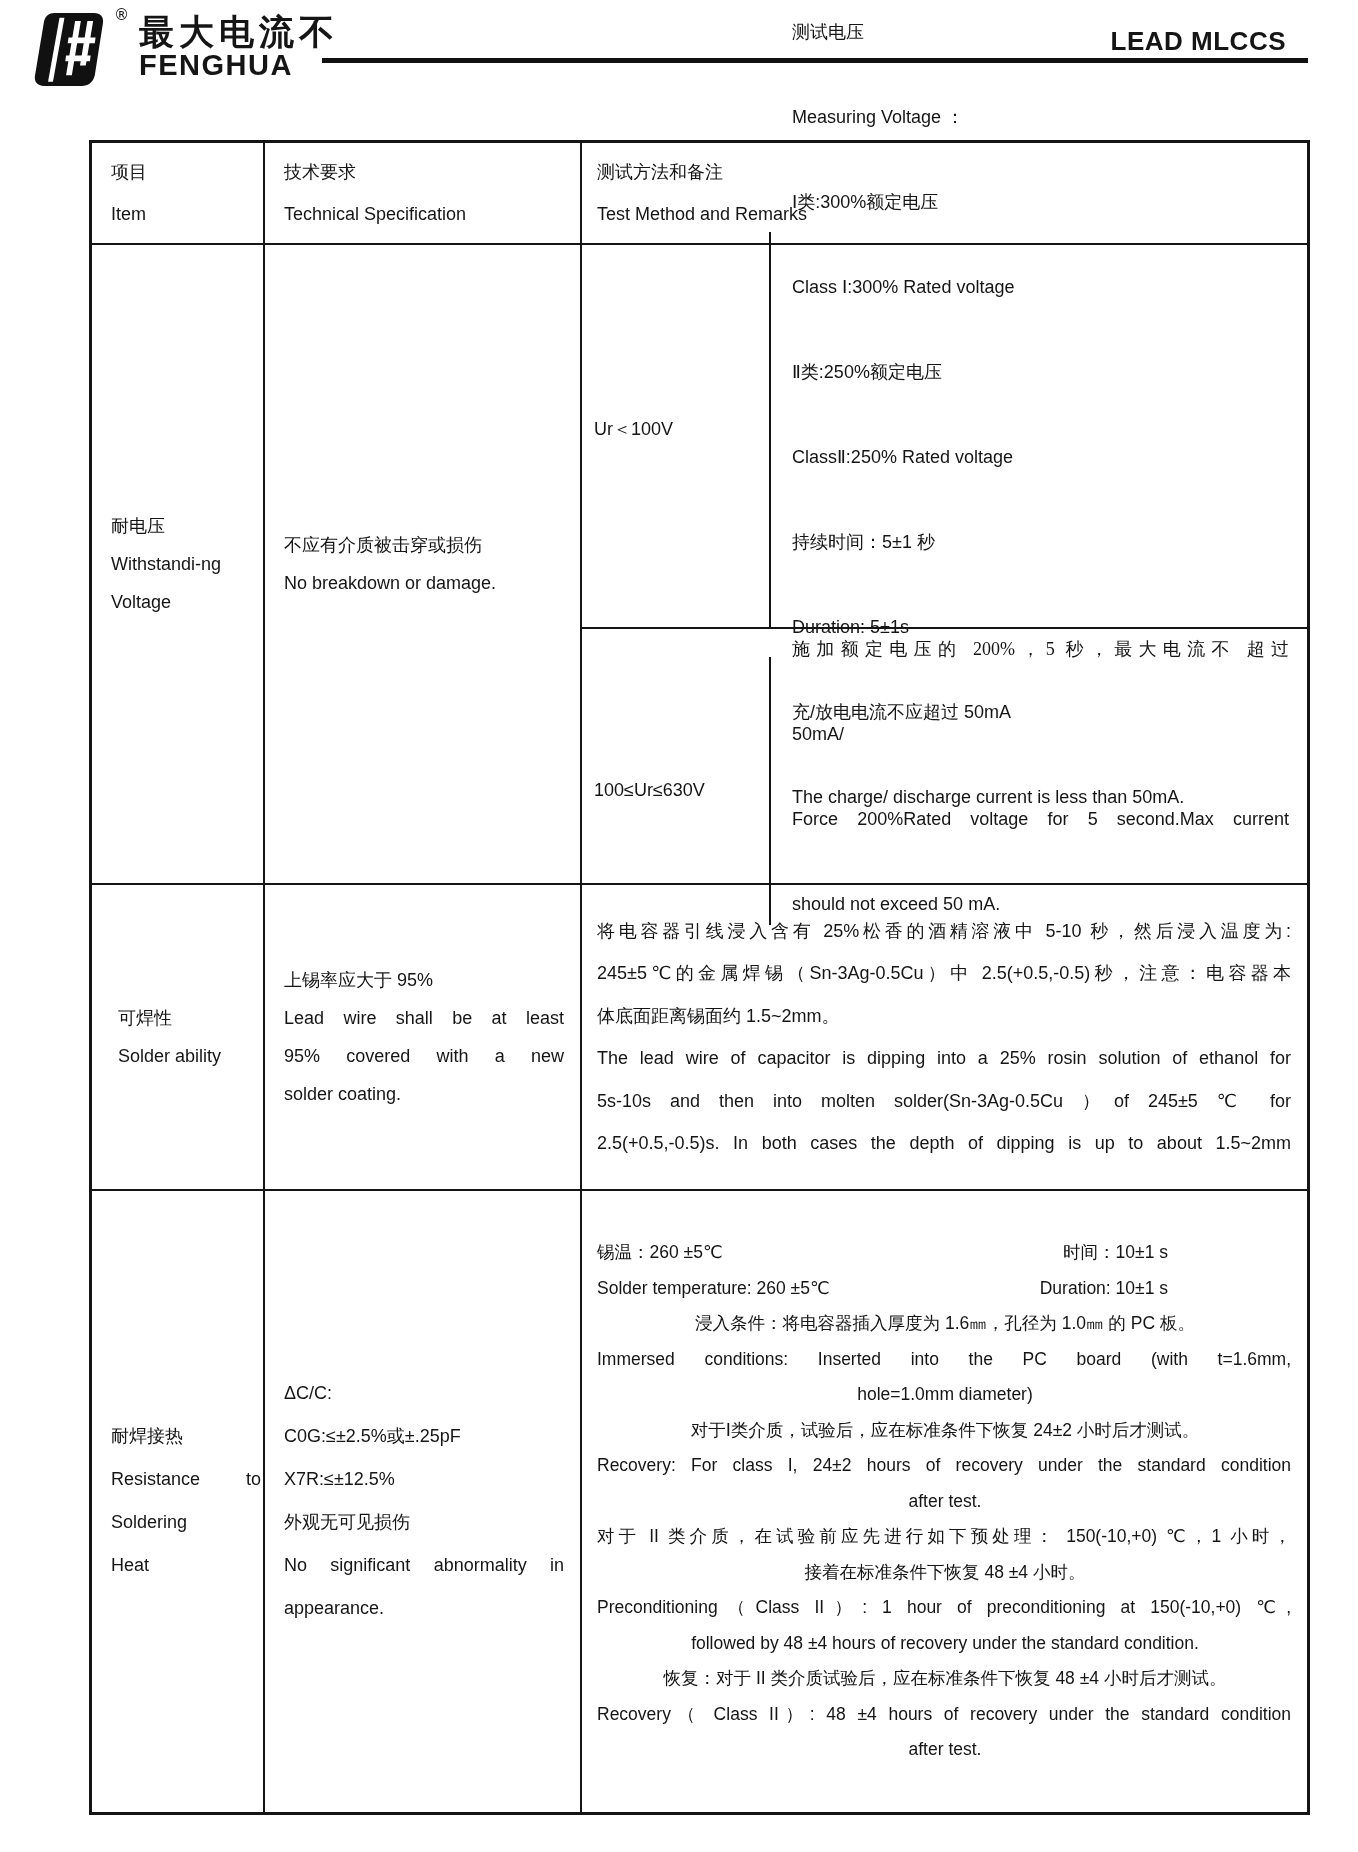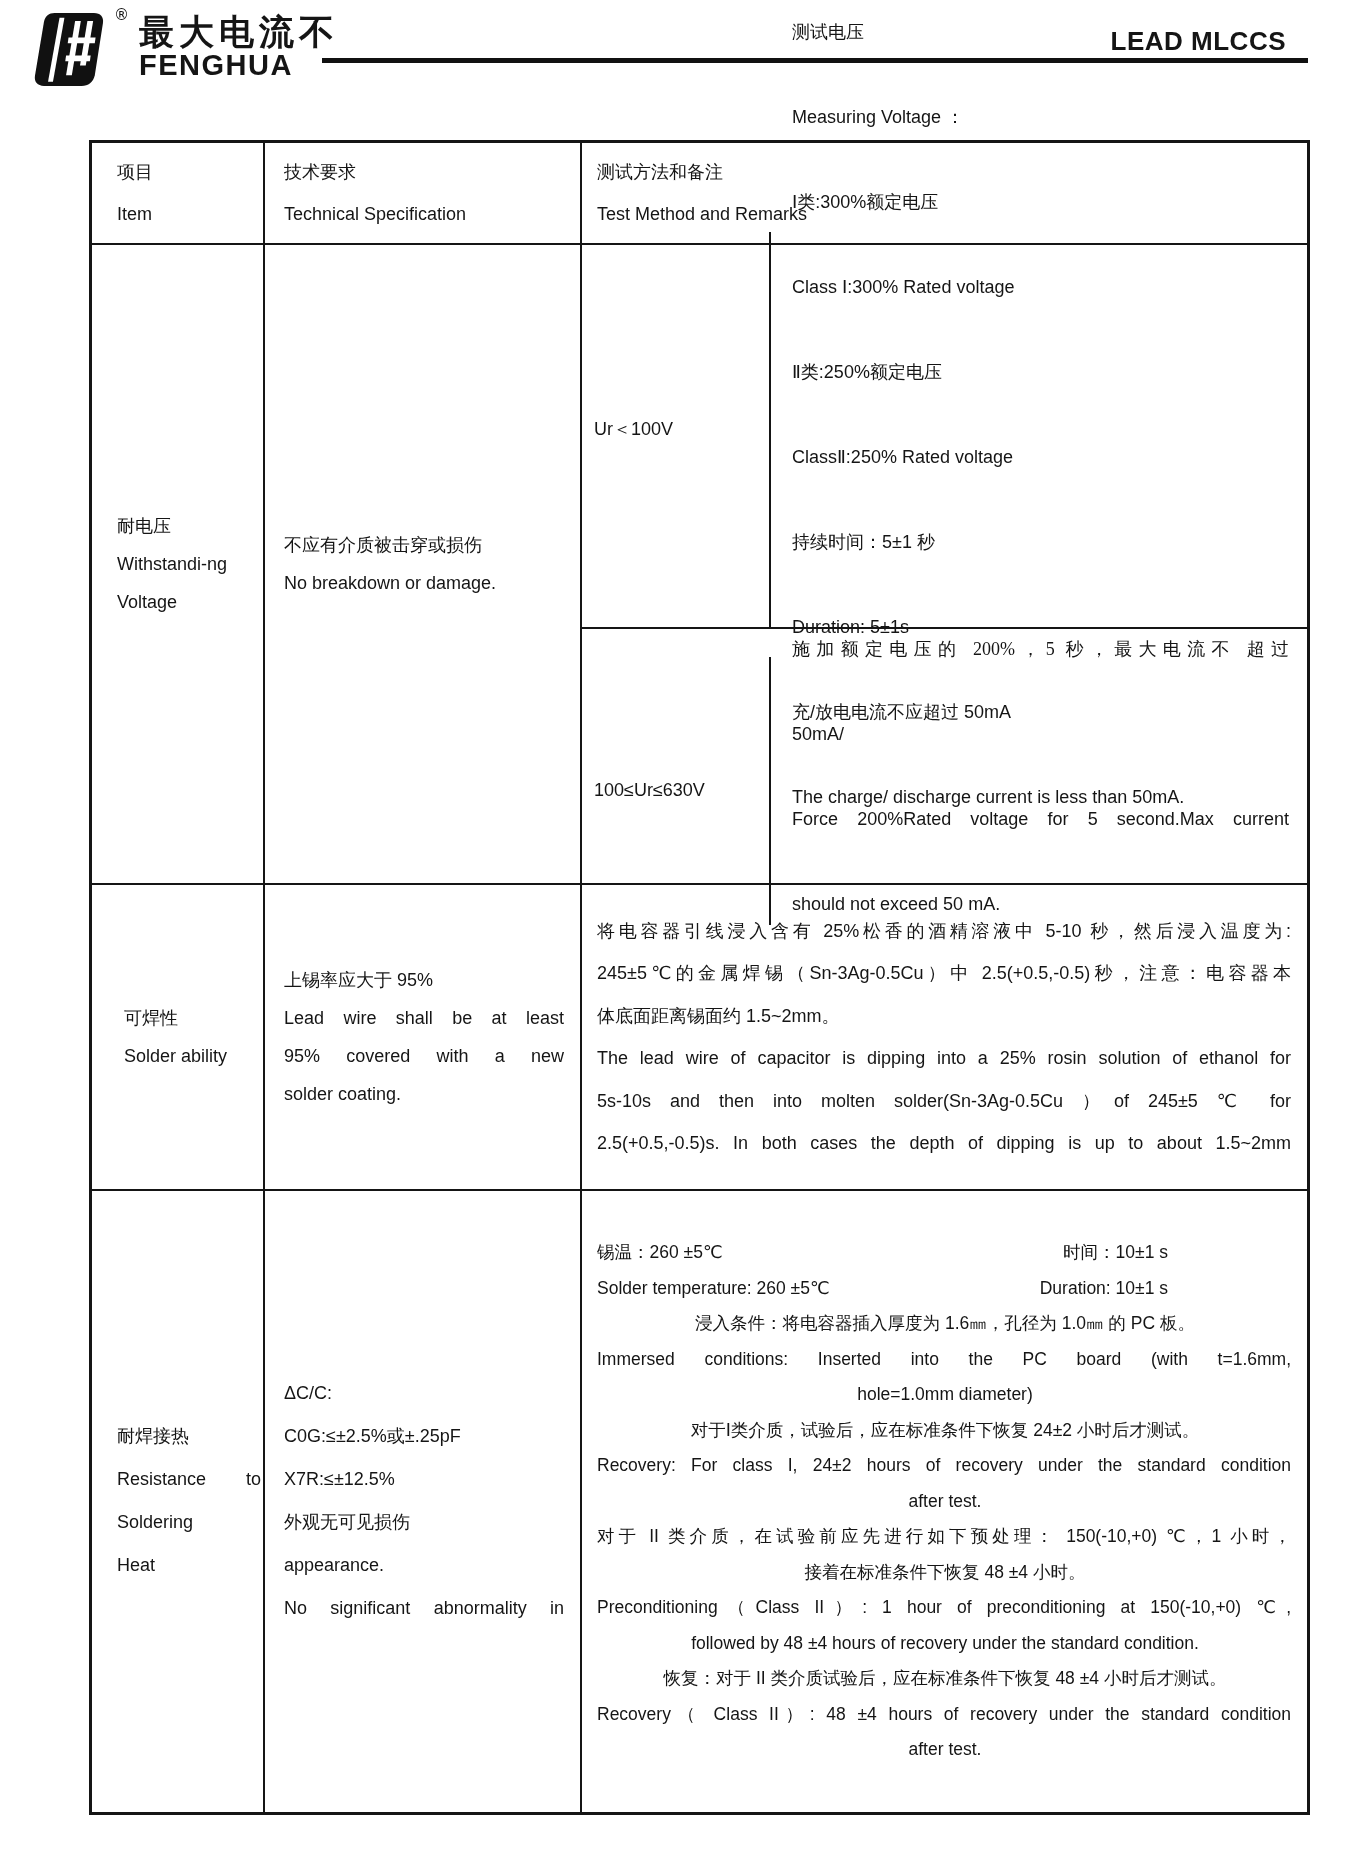--- a/index.html
+++ b/index.html
@@ -29,21 +29,21 @@
   
   .tbl{
     position:absolute;left:89px;top:140px;
     width:1221px;height:1675px;
     border:3px solid #151515;
     display:flex;flex-direction:column;
     font-size:18px;
   }
   .trow{display:flex;border-bottom:2px solid #151515;}
   .trow:last-child{border-bottom:none;}
-  .c1{width:173px;border-right:2px solid #151515;padding-left:25px;display:flex;flex-direction:column;justify-content:center;}
+  .c1{width:173px;border-right:2px solid #151515;padding-left:19px;display:flex;flex-direction:column;justify-content:center;}
   .c2{width:317px;border-right:2px solid #151515;padding-left:19px;padding-right:14px;display:flex;flex-direction:column;justify-content:center;}
   .c3{flex:1;display:flex;flex-direction:column;justify-content:center;padding-left:15px;padding-right:14px;}
   .r-head{height:103px;}
   .r-withstand{height:640px;}
   .r-solder{height:307px;}
   .r-heat{height:625px;}
   .hd-cell .ln{line-height:42px;}
   .ln{white-space:nowrap;}
   .jl{text-align:justify;text-align-last:justify;white-space:normal;padding-right:2px;}
   
@@ -177,22 +177,22 @@
         <div class="ln">耐焊接热</div>
         <div class="ln jl">Resistance to</div>
         <div class="ln">Soldering</div>
         <div class="ln">Heat</div>
       </div>
       <div class="c2">
         <div class="ln">ΔC/C:</div>
         <div class="ln">C0G:≤±2.5%或±.25pF</div>
         <div class="ln">X7R:≤±12.5%</div>
         <div class="ln">外观无可见损伤</div>
+        <div class="ln jl">No significant abnormality in</div>
         <div class="ln">appearance.</div>
-        <div class="ln jl">No significant abnormality in</div>
       </div>
       <div class="c3">
         <div class="ln dualline">
           <span>锡温：260 ±5℃</span>
           <span>时间：10±1 s</span>
         </div>
         <div class="ln dualline">
           <span>Solder temperature: 260 ±5℃</span>
           <span>Duration: 10±1 s</span>
         </div>

